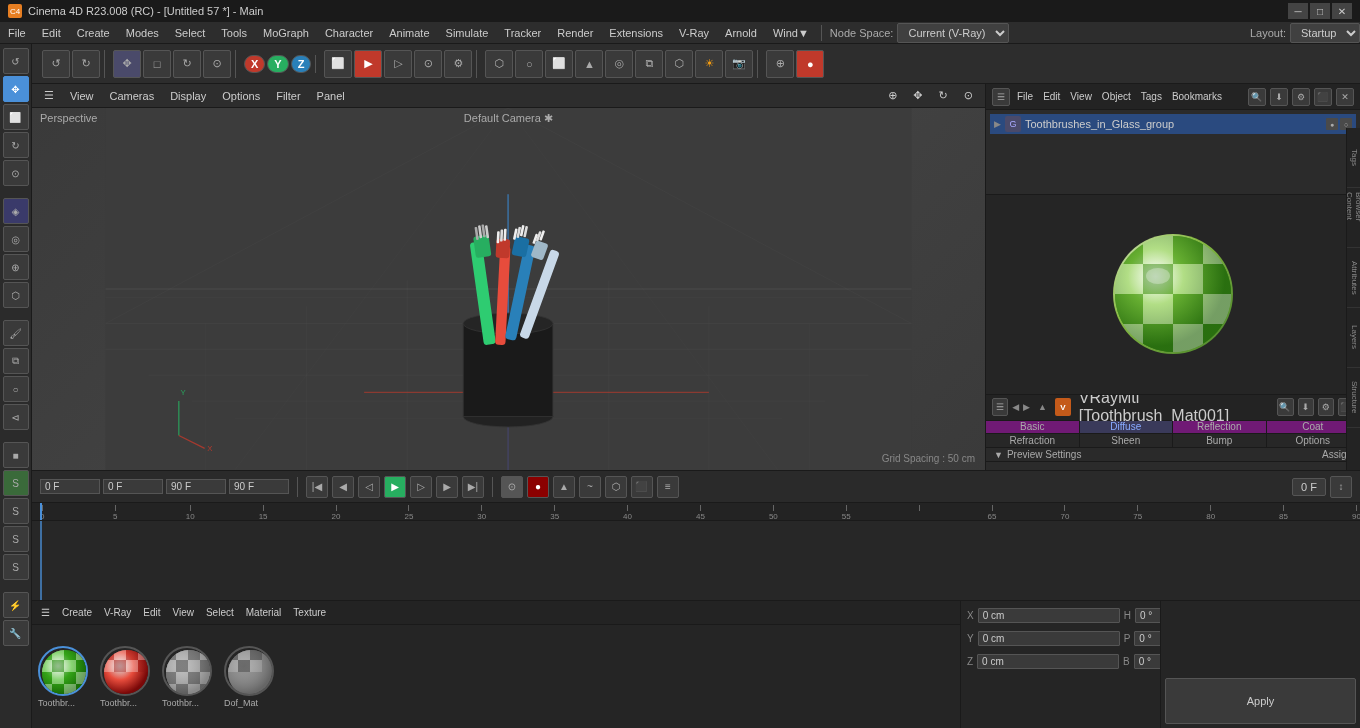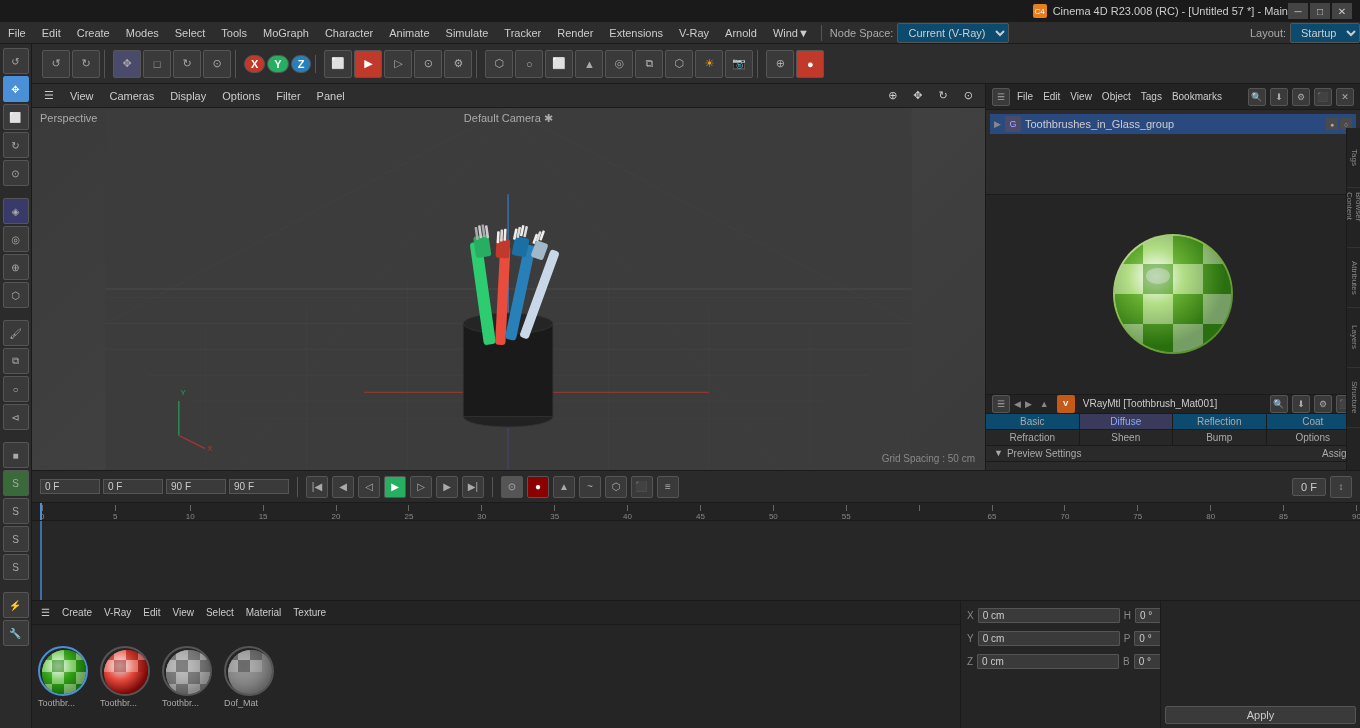--- a/index.html
+++ b/index.html
@@ -1,19 +1,19 @@
 <!DOCTYPE html>
 <html><head>
   <meta charset="utf-8">
   <style>
     * { margin: 0; padding: 0; box-sizing: border-box; }
     body { width: 1360px; height: 728px; background: #2b2b2b; font-family: Arial, sans-serif; font-size: 11px; color: #ccc; overflow: hidden; }
 
     
-    #titlebar { height: 22px; background: #1a1a1a; display: flex; align-items: center; justify-content: flex-end; padding: 0 8px; }
+    #titlebar { height: 22px; background: #1a1a1a; display: flex; align-items: center; justify-content: space-between; padding: 0 8px; }
     #titlebar-left { display: flex; align-items: center; gap: 6px; }
     #titlebar-icon { width: 14px; height: 14px; background: #e67e22; border-radius: 2px; font-size: 8px; display: flex; align-items: center; justify-content: center; color: white; }
     #titlebar-title { font-size: 11px; color: #ccc; }
     #titlebar-controls { display: flex; gap: 2px; }
     .titlebar-btn { width: 20px; height: 16px; background: #444; border: none; color: #ccc; cursor: pointer; font-size: 10px; display: flex; align-items: center; justify-content: center; }
 
     
     #menubar { height: 22px; background: #2d2d2d; display: flex; align-items: center; border-bottom: 1px solid #1a1a1a; }
     .menu-item { padding: 0 8px; height: 100%; display: flex; align-items: center; color: #ccc; cursor: pointer; font-size: 11px; }
 
@@ -32,21 +32,21 @@
     
     #top-toolbar { height: 40px; background: #2d2d2d; display: flex; align-items: center; gap: 4px; padding: 0 6px; border-bottom: 1px solid #1a1a1a; flex-wrap: nowrap; }
     .toolbar-group { display: flex; align-items: center; gap: 2px; padding: 0 4px; border-right: 1px solid #555; }
     .toolbar-group:last-child { border-right: none; }
     .tb-btn { width: 28px; height: 28px; background: #3a3a3a; border: 1px solid #555; border-radius: 2px; display: flex; align-items: center; justify-content: center; cursor: pointer; color: #aaa; font-size: 11px; }
     .tb-btn.active { background: #4a4a6a; }
     .axis-btn { padding: 2px 6px; border-radius: 10px; font-weight: bold; font-size: 11px; border: 1px solid #555; cursor: pointer; }
     .axis-x { background: #c0392b; color: white; }
     .axis-y { background: #27ae60; color: white; }
     .axis-z { background: #2980b9; color: white; }
-    .layout-dropdown { background: #0c4a6e; border: 1px solid #555; color: #ccc; padding: 2px 6px; font-size: 11px; border-radius: 2px; cursor: pointer; }
+    .layout-dropdown { background: #404040; border: 1px solid #555; color: #ccc; padding: 2px 6px; font-size: 11px; border-radius: 2px; cursor: pointer; }
     .node-space-label { color: #aaa; font-size: 11px; padding: 0 4px; }
 
     
     #viewport-area { flex: 1; display: flex; }
 
     
     #viewport { flex: 1; background: #3c3c3c; position: relative; display: flex; flex-direction: column; }
     #viewport-header { height: 24px; background: #2d2d2d; display: flex; align-items: center; gap: 8px; padding: 0 8px; border-bottom: 1px solid #1a1a1a; }
     .vp-menu { color: #ccc; cursor: pointer; font-size: 11px; padding: 0 4px; }
     #viewport-canvas { flex: 1; position: relative; background: linear-gradient(135deg, #3a3a3a 0%, #444 50%, #3a3a3a 100%); overflow: hidden; }
@@ -69,21 +69,21 @@
     .tree-badges { margin-left: auto; display: flex; gap: 2px; }
     .tree-badge { width: 12px; height: 12px; background: #4a4a4a; border-radius: 1px; font-size: 7px; display: flex; align-items: center; justify-content: center; color: #aaa; }
     #object-preview { flex: 0 0 200px; background: #252525; display: flex; align-items: center; justify-content: center; border-bottom: 1px solid #1a1a1a; position: relative; }
 
     
     .mat-sphere { width: 120px; height: 120px; border-radius: 50%; background: radial-gradient(circle at 35% 35%, #ffffff, #88bb44, #2d6a1f); position: relative; overflow: hidden; }
 
     #material-panel { flex: 1; display: flex; flex-direction: column; overflow: hidden; }
     #mat-toolbar { height: 26px; background: #232323; display: flex; align-items: center; gap: 4px; padding: 0 6px; border-bottom: 1px solid #1a1a1a; }
     #mat-name { color: #ccc; font-size: 11px; }
-    #mat-tabs { height: 24px; display: flex; background: #0c4a6e; border-bottom: 1px solid #1a1a1a; }
+    #mat-tabs { height: 24px; display: flex; background: #701a75; border-bottom: 1px solid #1a1a1a; }
     .mat-tab { flex: 1; display: flex; align-items: center; justify-content: center; font-size: 10px; color: #aaa; cursor: pointer; border-right: 1px solid #1a1a1a; }
     .mat-tab.active { background: #3a3a5a; color: #88aaff; }
     #mat-subtabs { height: 24px; display: flex; background: #272727; border-bottom: 1px solid #1a1a1a; }
     .mat-subtab { flex: 1; display: flex; align-items: center; justify-content: center; font-size: 10px; color: #aaa; cursor: pointer; border-right: 1px solid #1a1a1a; }
     #preview-row { height: 24px; display: flex; align-items: center; gap: 4px; padding: 0 8px; background: #2a2a2a; border-bottom: 1px solid #1a1a1a; }
     .preview-label { color: #aaa; font-size: 10px; }
     #mat-body { flex: 1; overflow-y: auto; padding: 4px 8px; }
     .mat-section { margin-bottom: 6px; }
     .mat-section-title { color: #aaa; font-size: 11px; font-weight: bold; padding: 3px 0; border-bottom: 1px solid #333; margin-bottom: 4px; }
 
@@ -431,21 +431,21 @@
 
         <div id="material-panel">
 
           <div id="mat-toolbar">
             <span class="panel-header-btn">☰</span>
             <span style="color:#888;font-size:9px;cursor:pointer;">◀</span>
             <span style="color:#888;font-size:9px;cursor:pointer;margin-right:4px;">▶</span>
             <span style="color:#888;font-size:9px;cursor:pointer;margin-right:4px;">▲</span>
 
             <div style="width:18px;height:18px;background:#c45a1a;border-radius:2px;display:flex;align-items:center;justify-content:center;font-size:8px;color:white;font-weight:bold;">V</div>
-            <span id="mat-name" style="font-size:10px;color:#ccc;margin-left:4px;">VRayMtl [Toothbrush_Mat001]</span>
+            <span id="mat-name" style="font-size:16px;color:#ccc;margin-left:4px;">VRayMtl [Toothbrush_Mat001]</span>
             <span style="flex:1"></span>
             <span class="panel-header-btn">🔍</span>
             <span class="panel-header-btn">⬇</span>
             <span class="panel-header-btn">⚙</span>
             <span class="panel-header-btn">⬛</span>
           </div>
 
           <div id="mat-tabs">
             <div class="mat-tab">Basic</div>
             <div class="mat-tab active">Diffuse</div>
@@ -778,19 +778,19 @@
             <span class="xyz-label">Z</span>
             <input class="xyz-val" type="text" value="0 cm" style="">
             <span class="xyz-label">B</span>
             <input class="xyz-val" type="text" value="0 °" style="">
             <span class="degree-icon">°</span>
           </div>
         </div>
       </div>
 
       <div id="bottom-apply">
-        <button style="width:100%;padding:2px;background:#3a3a3a;border:1px solid #555;color:#ccc;font-size:11px;cursor:pointer;border-radius:2px;">Apply</button>
+        <button style="width:100%;padding:16px;background:#3a3a3a;border:1px solid #555;color:#ccc;font-size:11px;cursor:pointer;border-radius:2px;">Apply</button>
       </div>
     </div>
 
 
   </div>
 </div>
 
 </body></html>

